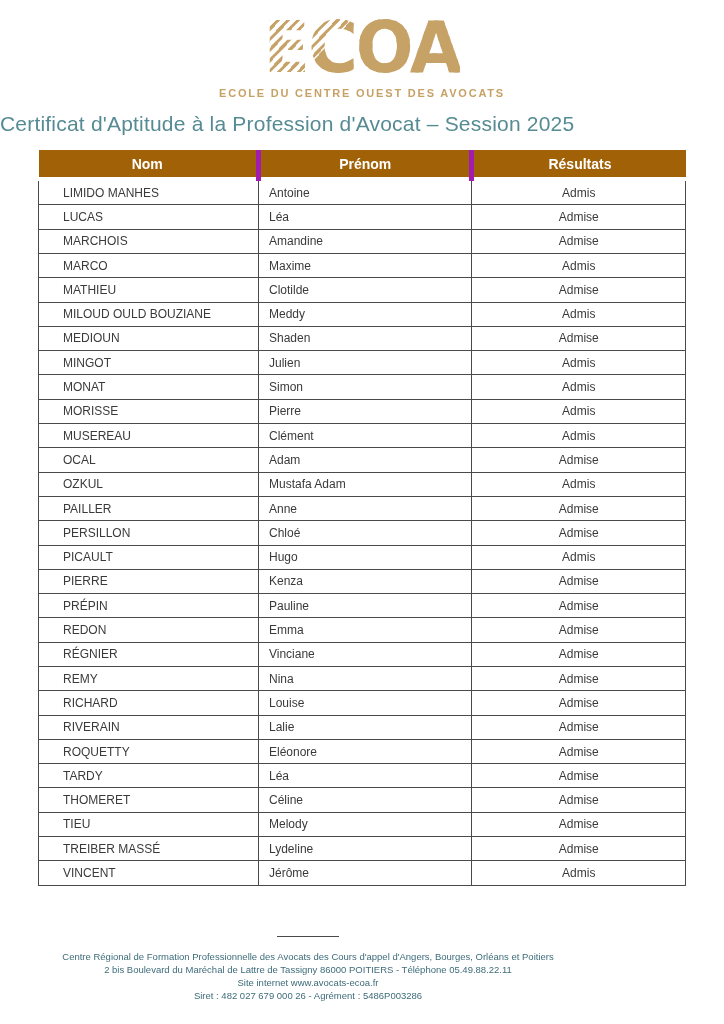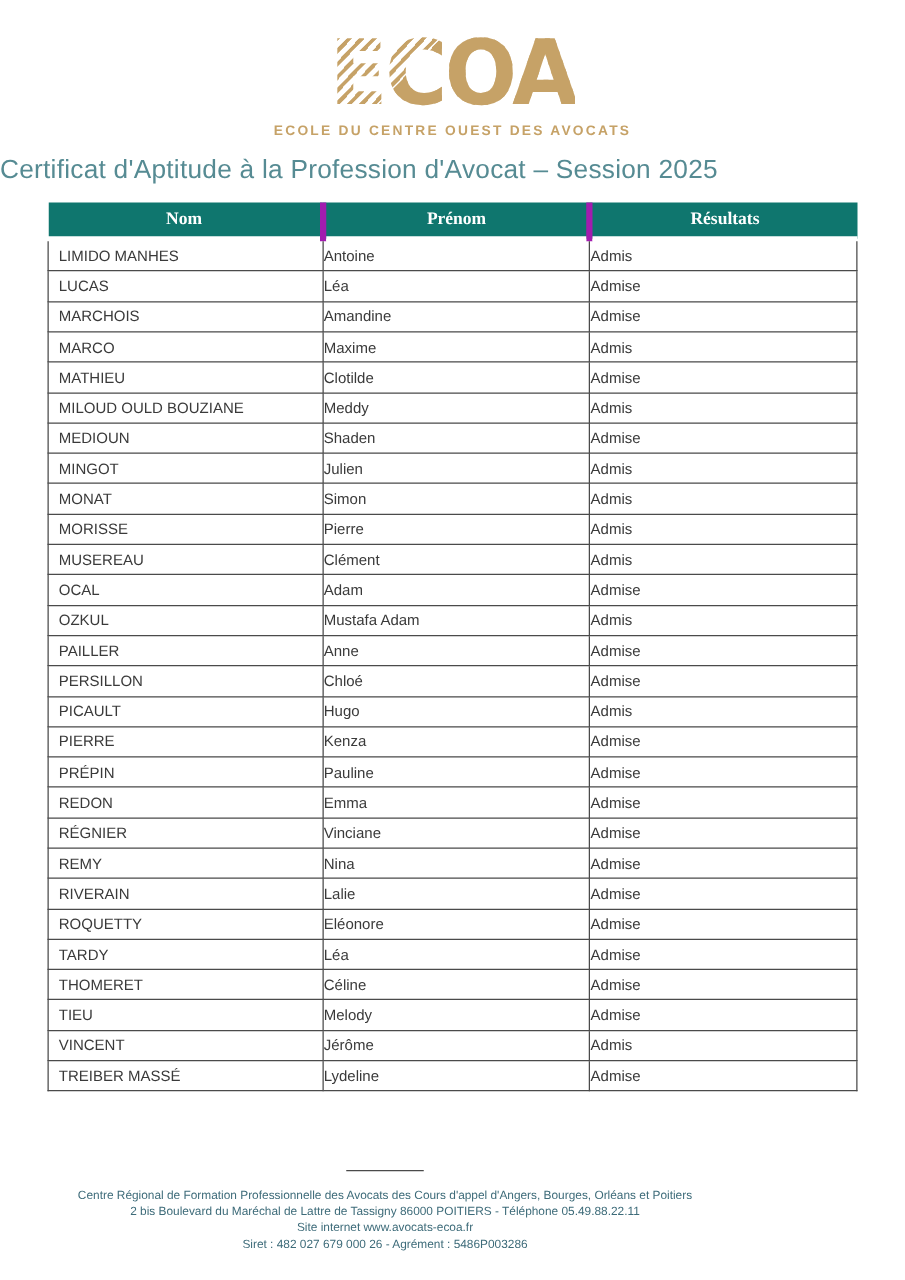--- a/index.html
+++ b/index.html
@@ -3,21 +3,21 @@
 <meta charset="utf-8">
 <style>
   html,body { margin:0; padding:0; }
   body {
     width:724px; height:1024px;
     background:#ffffff;
     font-family:"Liberation Sans", sans-serif;
     position:relative;
     overflow:hidden;
   }
-  .logo-block { text-align:center; padding-top:26px; }
+  .logo-block { text-align:center; padding-top:14px; }
   .logo-text {
     display:inline-block;
     font-family:"DejaVu Sans", sans-serif;
     font-weight:bold;
     font-size:68px;
     line-height:1;
     letter-spacing:-2px;
     transform:scaleY(1.06);
     background:
       linear-gradient(135deg, rgba(198,162,103,0) 0 36%, #c6a267 36%),
@@ -43,43 +43,42 @@
   table.results {
     width:648px;
     margin:11px auto 0 auto;
     border-collapse:collapse;
     table-layout:fixed;
   }
   col.c-nom { width:34%; }
   col.c-prenom { width:33%; }
   col.c-res { width:33%; }
   thead th {
-    background:#0f766e;
+    background:#a16207;
     color:#ffffff;
     font-size:14px;
     font-weight:bold;
     height:27px;
     text-align:center;
     border-bottom:4px solid #ffffff;
     padding:0;
-    font-family:Liberation Serif, serif;
   }
   thead th + th { border-left:5px solid #a21caf; }
   tbody td {
     border:1px solid #4a4a4a;
     height:23.3px;
     font-size:12px;
     color:#3a3a3a;
     padding:0;
     overflow:hidden;
     white-space:nowrap;
   }
-  td.nom { padding-left:8px; }
-  td.prenom { padding-left:0; }
-  td.resultat { text-align:left; }
+  td.nom { padding-left:24px; }
+  td.prenom { padding-left:10px; }
+  td.resultat { text-align:center; }
   .footer-block {
     position:absolute;
     left:0; top:936px;
     width:616px;
     text-align:center;
   }
   .footer-divider {
     width:62px;
     border-top:1px solid #4a4a4a;
     margin:0 auto 13px auto;
@@ -234,20 +233,25 @@
         <td class="prenom">Vinciane</td>
         <td class="resultat">Admise</td>
       </tr>
 
       <tr>
         <td class="nom">REMY</td>
         <td class="prenom">Nina</td>
         <td class="resultat">Admise</td>
       </tr>
 
+      <tr>
+        <td class="nom">RICHARD</td>
+        <td class="prenom">Louise</td>
+        <td class="resultat">Admise</td>
+      </tr>
 
       <tr>
         <td class="nom">RIVERAIN</td>
         <td class="prenom">Lalie</td>
         <td class="resultat">Admise</td>
       </tr>
 
       <tr>
         <td class="nom">ROQUETTY</td>
         <td class="prenom">Eléonore</td>
@@ -266,29 +270,29 @@
         <td class="resultat">Admise</td>
       </tr>
 
       <tr>
         <td class="nom">TIEU</td>
         <td class="prenom">Melody</td>
         <td class="resultat">Admise</td>
       </tr>
 
       <tr>
+        <td class="nom">TREIBER MASSÉ</td>
+        <td class="prenom">Lydeline</td>
+        <td class="resultat">Admise</td>
+      </tr>
+
+      <tr>
         <td class="nom">VINCENT</td>
         <td class="prenom">Jérôme</td>
         <td class="resultat">Admis</td>
-      </tr>
-
-      <tr>
-        <td class="nom">TREIBER MASSÉ</td>
-        <td class="prenom">Lydeline</td>
-        <td class="resultat">Admise</td>
       </tr>
     </tbody>
 </table>
 
 <div class="footer-block">
   <div class="footer-divider"></div>
   <div class="footer-line">Centre Régional de Formation Professionnelle des Avocats des Cours d'appel d'Angers, Bourges, Orléans et Poitiers</div>
   <div class="footer-line">2 bis Boulevard du Maréchal de Lattre de Tassigny 86000 POITIERS - Téléphone 05.49.88.22.11</div>
   <div class="footer-line">Site internet www.avocats-ecoa.fr</div>
   <div class="footer-line">Siret : 482 027 679 000 26 - Agrément : 5486P003286</div>

